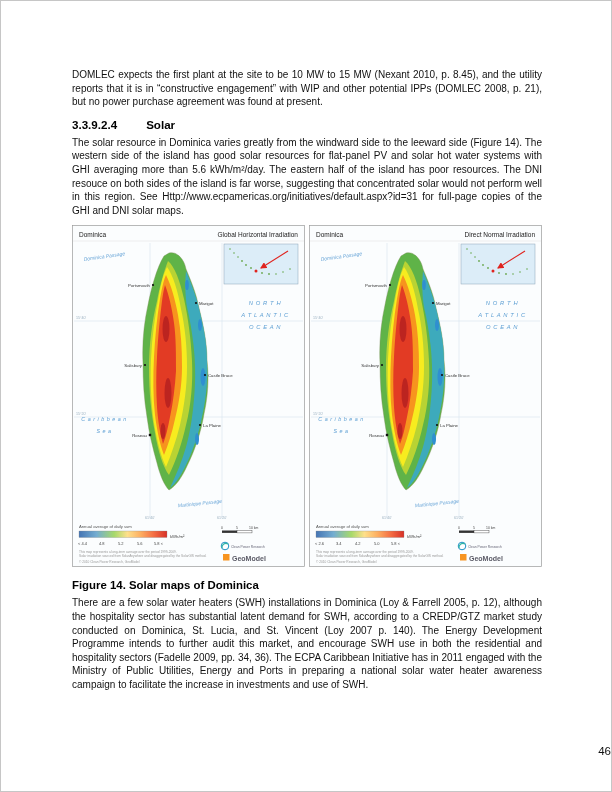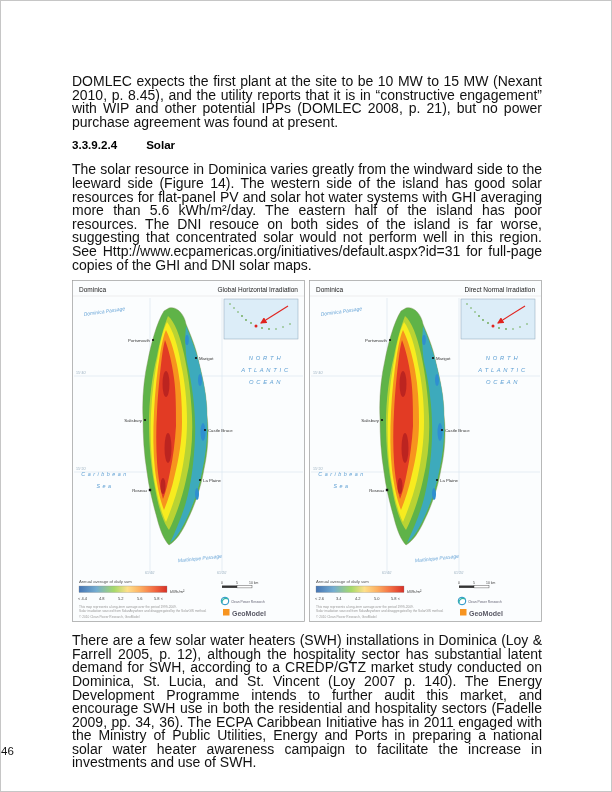--- a/index.html
+++ b/index.html
@@ -8,33 +8,33 @@
     width:612px;height:792px;
     background:#ffffff;
     border:1px solid #c6c6c6;
     box-sizing:border-box;
     font-family:"Liberation Sans", sans-serif;
     color:#000;
     overflow:hidden;
   }
   .content{position:absolute;left:71px;top:62px;width:470px;}
   .body-par{
-    font-size:14px;line-height:13.6px;text-align:justify;
-    margin:12px 0 8px 0;color:#111;
+    font-size:10px;line-height:13.6px;text-align:justify;
+    margin:5px 0 8px 0;color:#111;
   }
   .heading{
     font-size:11.6px;font-weight:bold;margin:9px 0 3px 0;color:#000;
   }
   .heading .sec-title{margin-left:29px;}
   .maps-row{display:flex;gap:4px;margin-top:6px;}
   .map-panel{display:block;background:#fbfdfe;}
   .fig-caption{font-size:11.4px;font-weight:bold;margin:12px 0 3px 0;text-align:left;}
   .page-number{
     position:absolute;top:744px;left:0;width:100%;
-    text-align:left;font-size:11.5px;color:#111;
+    text-align:right;font-size:11.5px;color:#111;
   }
   svg text{font-family:"Liberation Sans", sans-serif;}
   .map-title{font-size:6.5px;fill:#222;}
   .ocean-label{font-size:5.8px;font-style:italic;fill:#5d9fd3;letter-spacing:.6px;}
   .sea-label{font-size:5.4px;font-style:italic;fill:#5d9fd3;letter-spacing:.5px;}
   .passage-label{font-size:5px;font-style:italic;fill:#6aa6d8;}
   .town-label{font-size:4.3px;fill:#333;}
   .grat-label{font-size:3.6px;fill:#9ab0c0;}
   .legend-title{font-size:4.2px;fill:#555;}
   .legend-tick{font-size:4px;fill:#444;}
@@ -265,18 +265,19 @@
       <path d="M150,323 A4,4 0 0 1 156,319" fill="none" stroke="#32b5a5" stroke-width="1.2"></path>
       <text class="cpr-label" x="159" y="322.5">Clean Power Research</text>
     </g>
     <g>
       <rect x="151" y="329" width="6.5" height="6.5" fill="#f79420"></rect>
       <text class="geomodel-label" x="160" y="335.5">GeoModel</text>
     </g>
   </svg>
 </div>
 
+    <p class="fig-caption">Figure 14. Solar maps of Dominica</p>
 
     <p class="body-par">There are a few solar water heaters (SWH) installations in Dominica (Loy &amp; Farrell 2005, p. 12), although the hospitality sector has substantial latent demand for SWH, according to a CREDP/GTZ market study conducted on Dominica, St. Lucia, and St. Vincent (Loy 2007 p. 140). The Energy Development Programme intends to further audit this market, and encourage SWH use in both the residential and hospitality sectors (Fadelle 2009, pp. 34, 36). The ECPA Caribbean Initiative has in 2011 engaged with the Ministry of Public Utilities, Energy and Ports in preparing a national solar water heater awareness campaign to facilitate the increase in investments and use of SWH.</p>
   </div>
 
   <div class="page-number">46</div>
 </div>
 
 </body></html>

